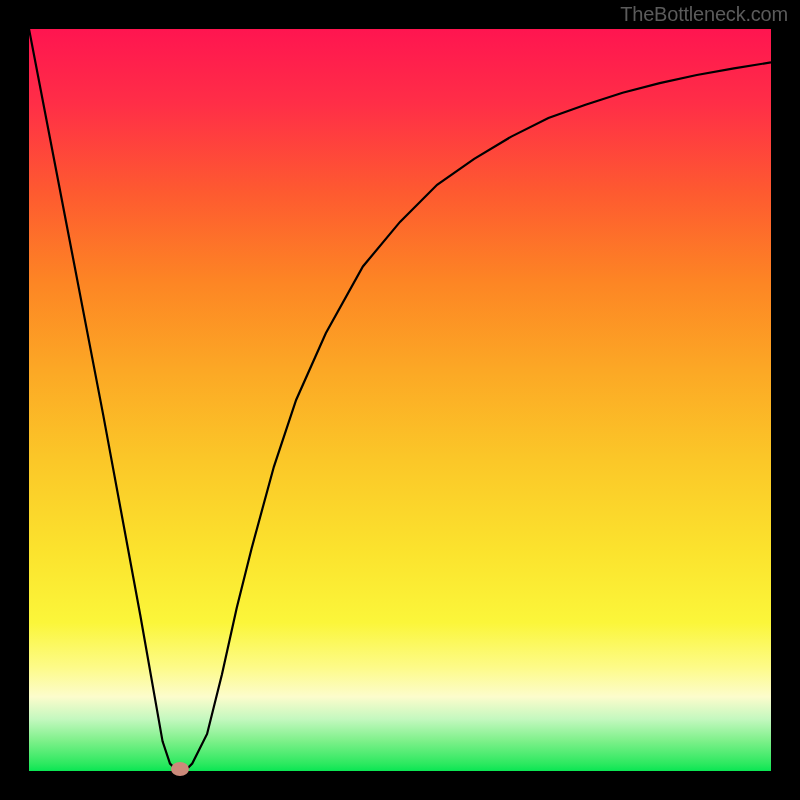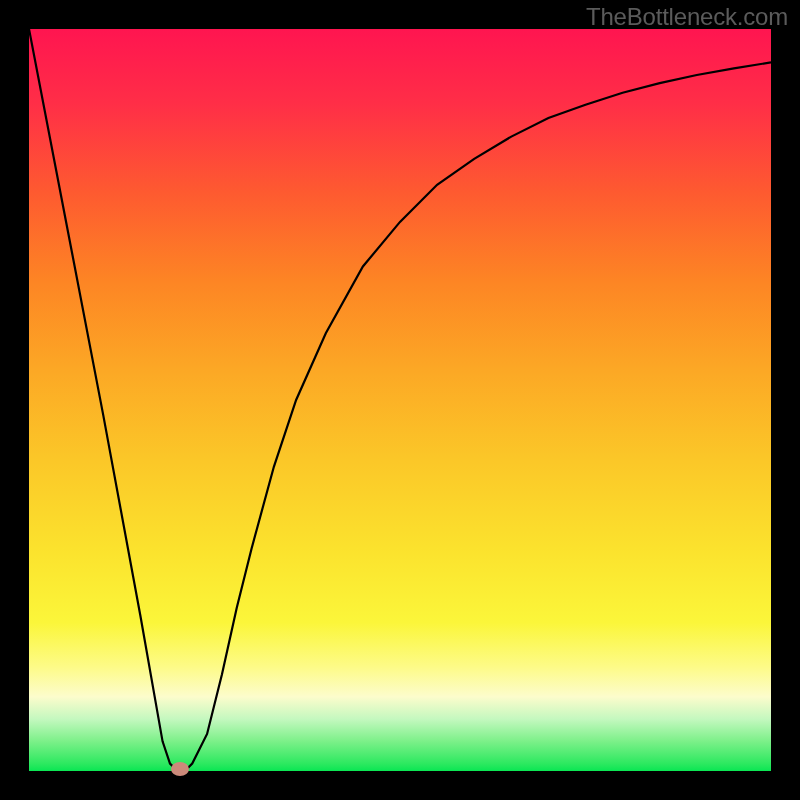--- a/index.html
+++ b/index.html
@@ -9,21 +9,21 @@
     height: 800px;
     background: #000;
     position: relative;
     font-family: Arial, sans-serif;
   }
   .attribution {
     position: absolute;
     top: 3px;
     right: 12px;
     color: #5b5b5b;
-    font-size: 24px;
+    font-size: 20px;
     font-weight: 500;
     letter-spacing: -0.2px;
   }
   .plot-area {
     position: absolute;
     left: 29px;
     top: 29px;
     width: 742px;
     height: 742px;
     background: linear-gradient(to bottom,

